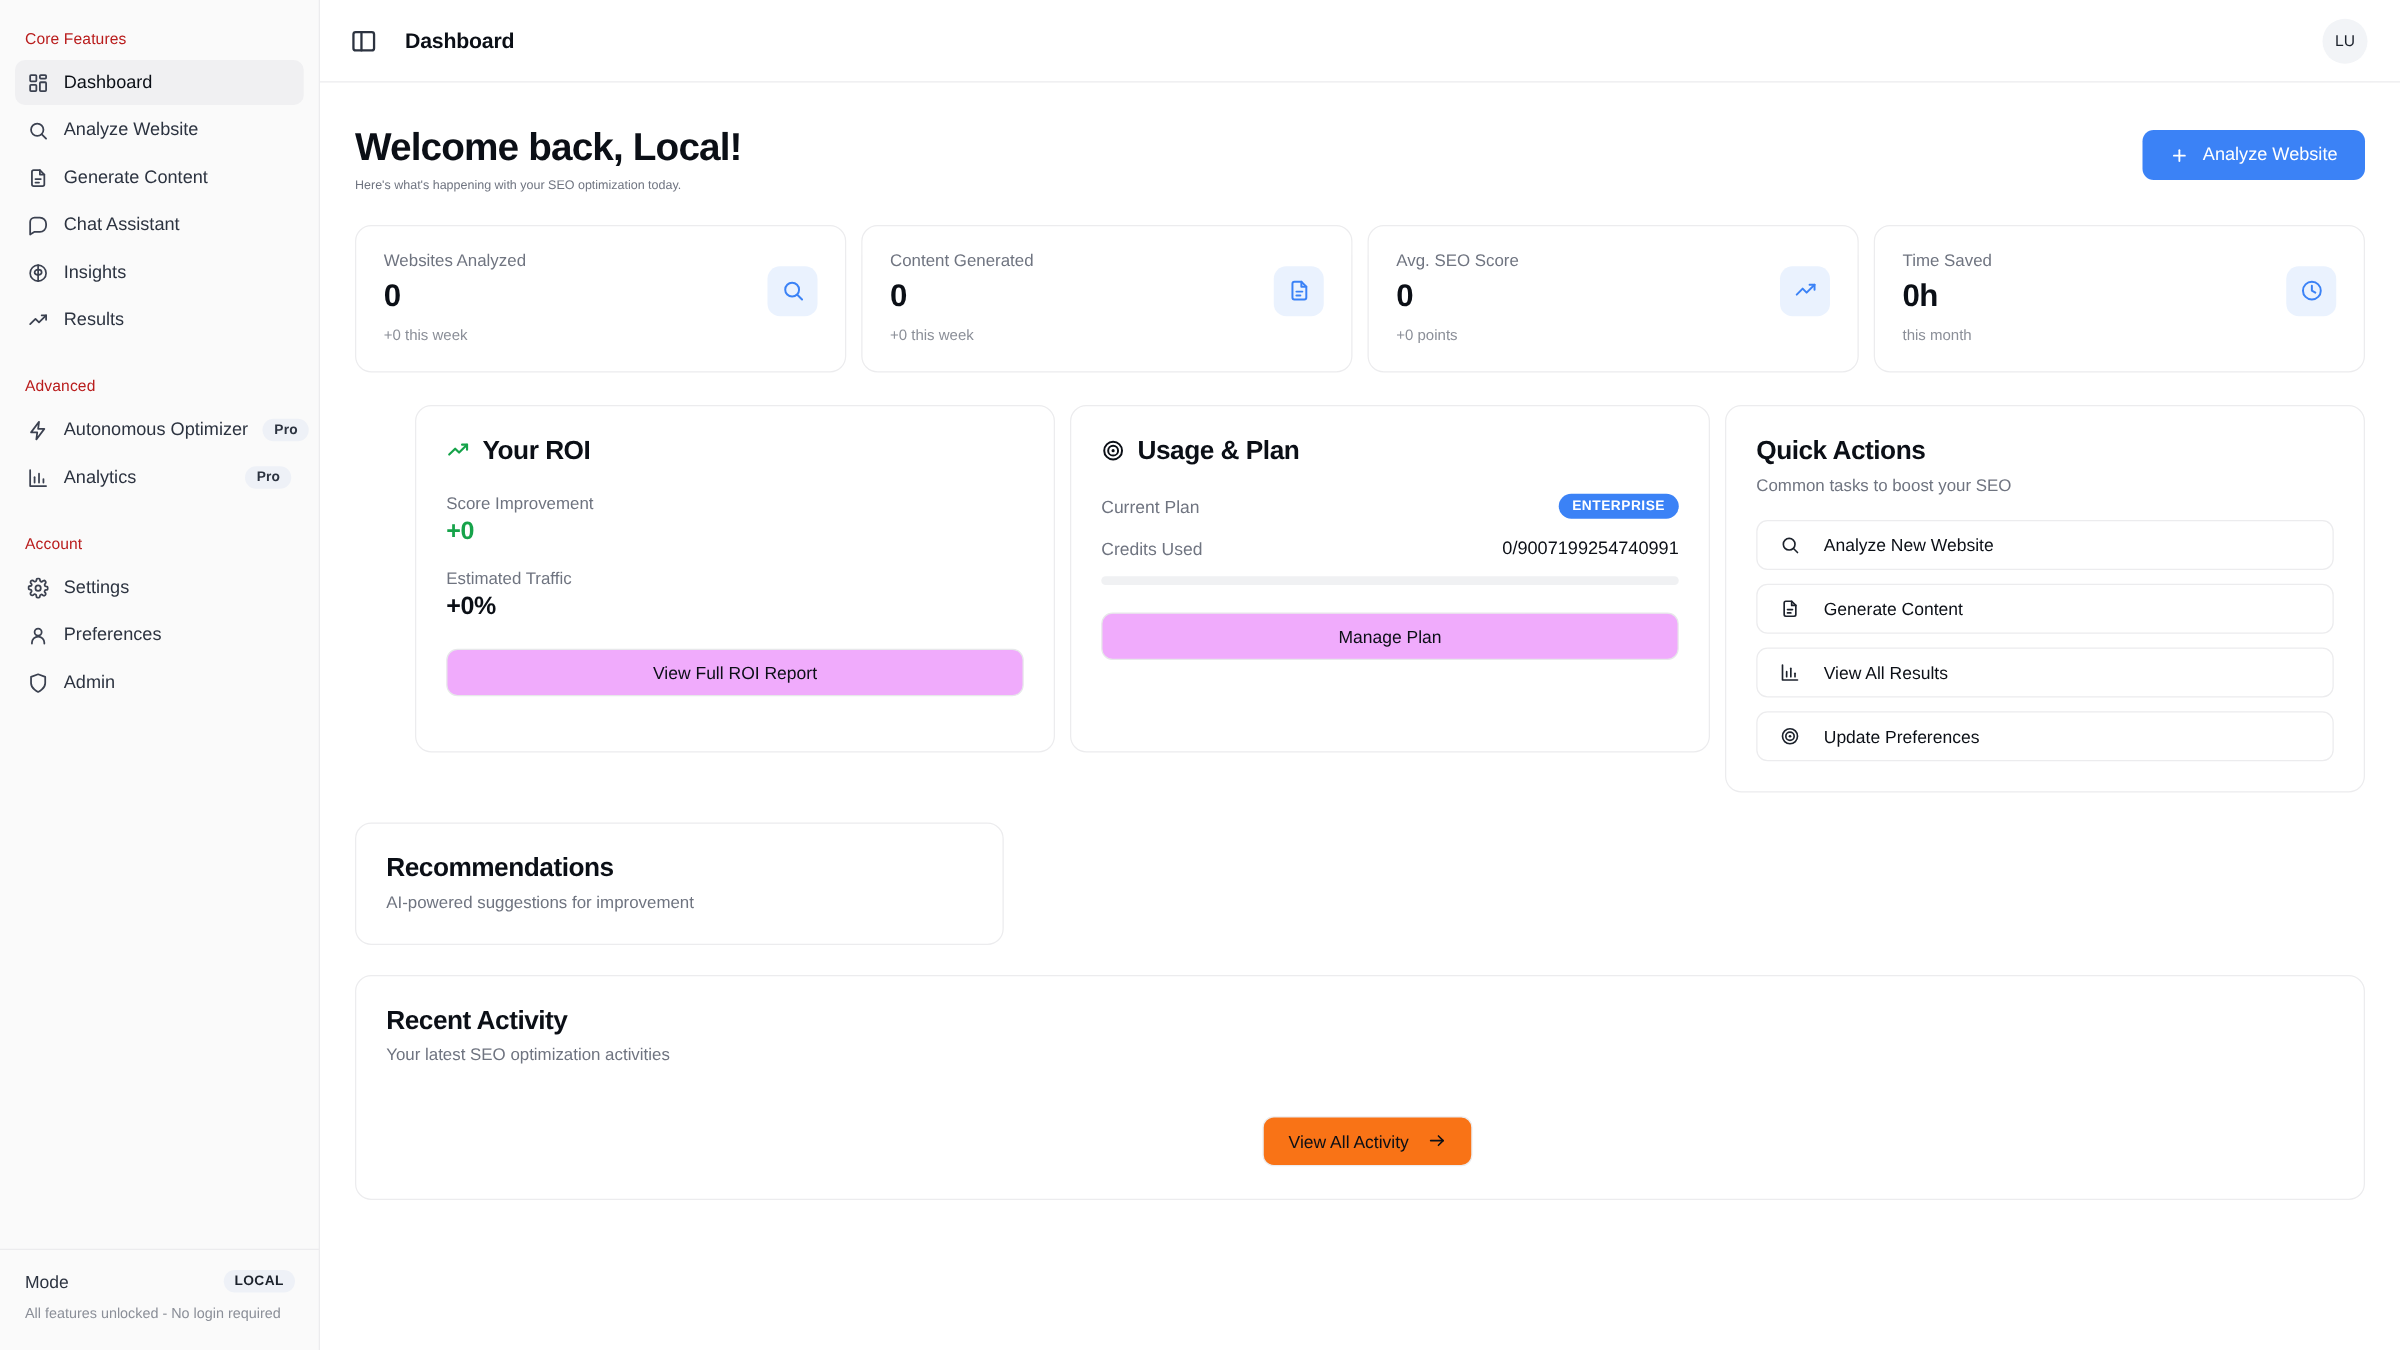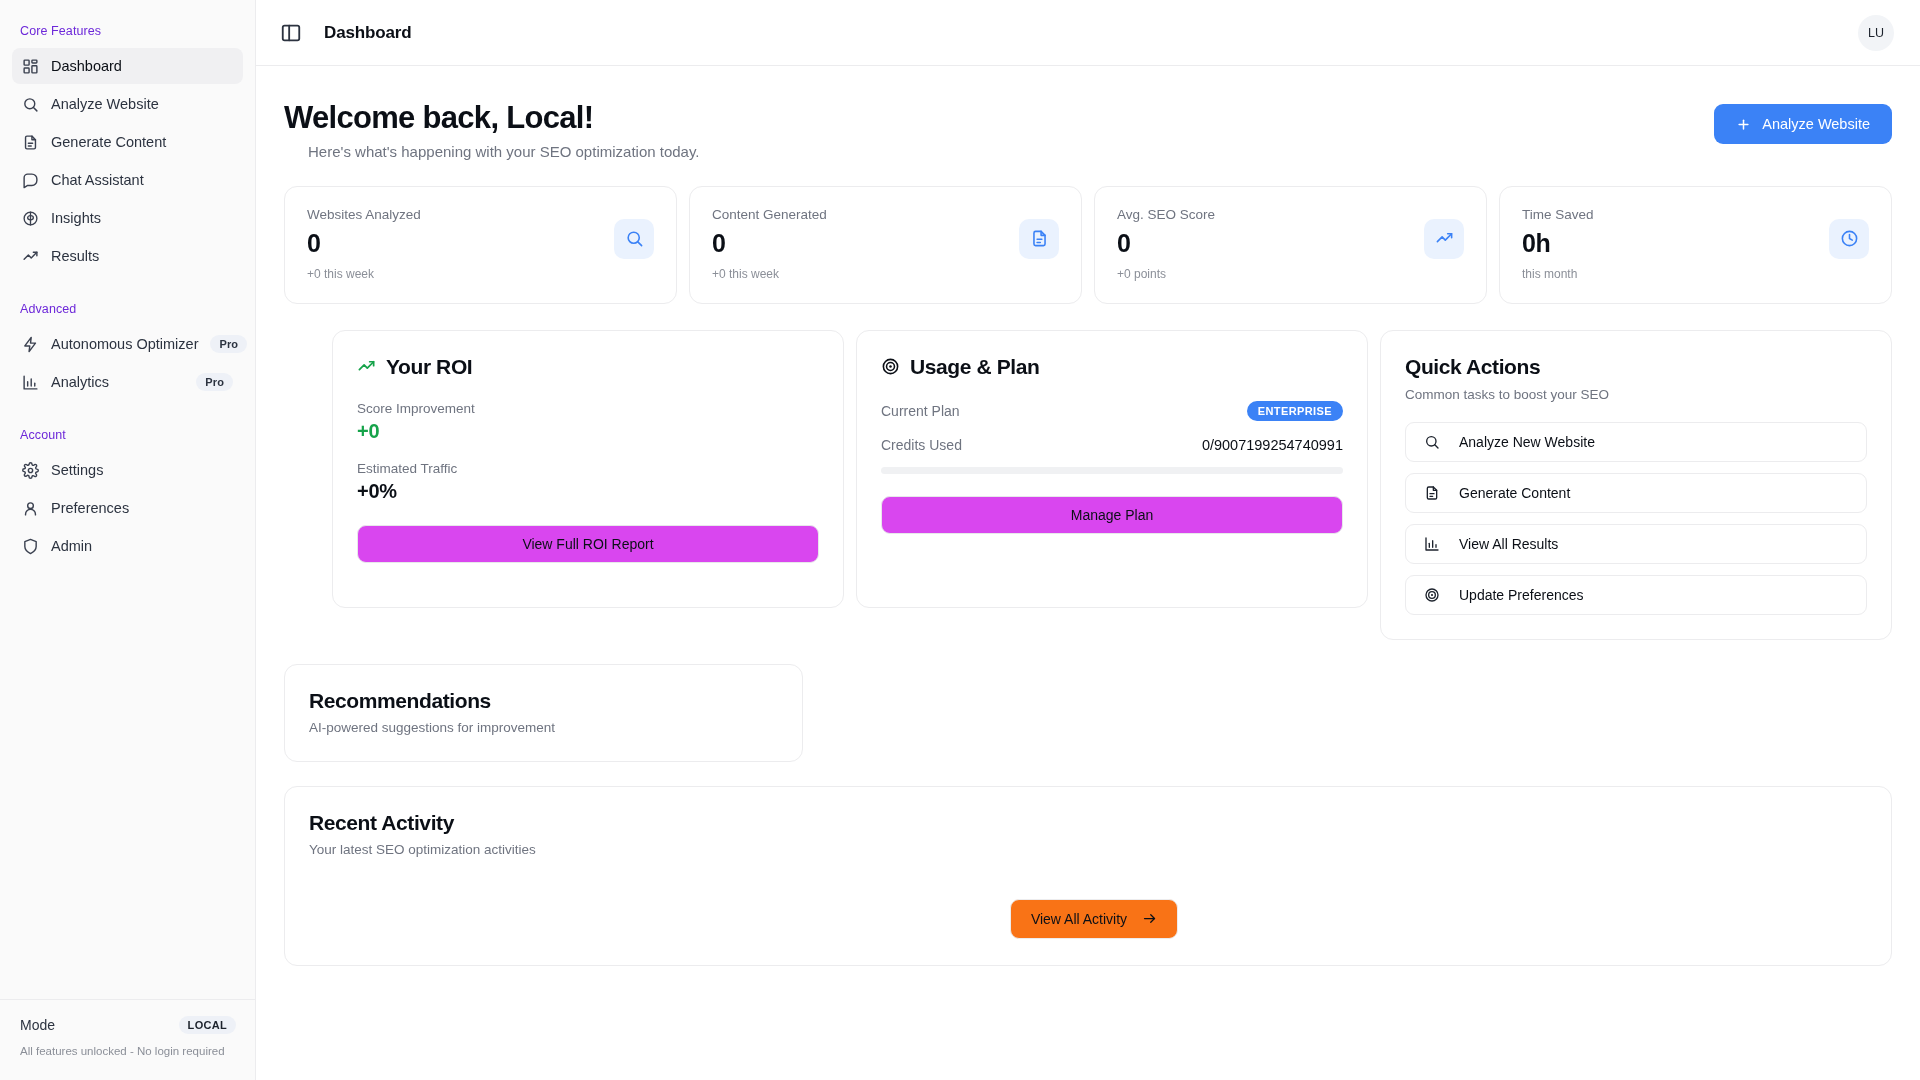--- a/index.html
+++ b/index.html
@@ -28,21 +28,21 @@
   .brand-badge {
     width: 34px; height: 34px; border-radius: 9px;
     background: #3b82f6; color: #fff;
     font-size: 12.5px; font-weight: 700; letter-spacing: .3px;
     display: flex; align-items: center; justify-content: center;
   }
   .brand-name { font-size: 21px; font-weight: 700; letter-spacing: -.3px; color: #0b0f16; }
 
   .nav { padding: 24px 12px 0 12px; }
   .nav-group-label {
-    font-size: 12.5px; color: #6d28d9; font-weight: 400;
+    font-size: 12.5px; color: #b91c1c; font-weight: 400;
     padding: 0 8px; margin-bottom: 10px; letter-spacing: .1px;
   }
   .nav-group + .nav-group { margin-top: 28px; }
   .nav-item {
     display: flex; align-items: center; gap: 12px;
     height: 36px; padding: 0 10px; border-radius: 8px;
     font-size: 14.5px; color: #2c3340; cursor: pointer;
     margin-bottom: 2px;
   }
   .nav-item.active { background: #f0f0f2; color: #0b0f16; font-weight: 500; }
@@ -82,21 +82,21 @@
     width: 36px; height: 36px; border-radius: 50%;
     background: #f2f4f7; color: #1c222c;
     font-size: 12.5px; font-weight: 500;
     display: flex; align-items: center; justify-content: center; cursor: pointer;
   }
 
   .content { flex: 1 1 auto; overflow: hidden; padding: 34px 28px 0 28px; }
 
   .page-head { display: flex; align-items: flex-start; margin-bottom: 26px; }
   .welcome-title { font-size: 31px; font-weight: 700; letter-spacing: -.7px; line-height: 1.15; }
-  .welcome-sub { font-size: 15px; color: #6f7480; margin-top: 7px; margin-left: 24px; }
+  .welcome-sub { font-size: 10px; color: #6f7480; margin-top: 7px; }
   .btn-primary {
     margin-left: auto; margin-top: 4px;
     background: #3b82f6; color: #fff; border: none; border-radius: 9px;
     height: 40px; padding: 0 22px;
     font-size: 14.5px; font-weight: 500; font-family: inherit;
     display: flex; align-items: center; gap: 11px; cursor: pointer;
   }
   .btn-primary .plus { width: 15px; height: 15px; display:block; }
 
   
@@ -127,21 +127,21 @@
     display: flex; align-items: center; gap: 10px;
     font-size: 21px; font-weight: 700; letter-spacing: -.4px; margin-bottom: 22px;
   }
   .card-title svg { display: block; }
   .metric-label { font-size: 13.5px; color: #6f7480; margin-bottom: 4px; }
   .metric-value { font-size: 20px; font-weight: 700; letter-spacing: -.3px; }
   .metric-value.green { color: #16a34a; }
   .metric-block + .metric-block { margin-top: 18px; }
   .btn-outline {
     width: 100%; height: 38px; margin-top: 22px;
-    background: #d946ef; border: 1px solid #e7e8ea; border-radius: 9px;
+    background: #f0abfc; border: 1px solid #e7e8ea; border-radius: 9px;
     font-size: 14px; font-weight: 500; color: #0b0f16; font-family: inherit;
     cursor: pointer; display: flex; align-items: center; justify-content: center;
   }
 
   .row-between { display: flex; align-items: center; justify-content: space-between; }
   .row-label { font-size: 14px; color: #6f7480; }
   .plan-pill {
     background: #3b82f6; color: #fff; border-radius: 999px;
     font-size: 11px; font-weight: 700; letter-spacing: .4px; padding: 4px 11px;
   }

